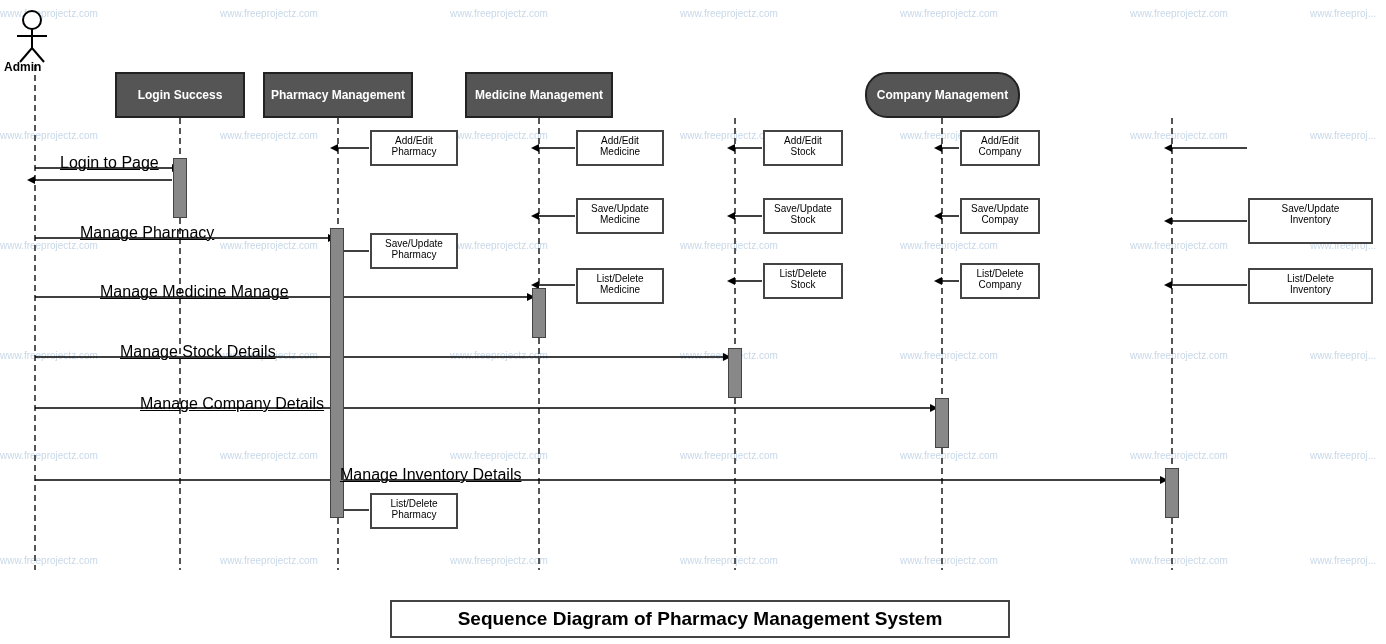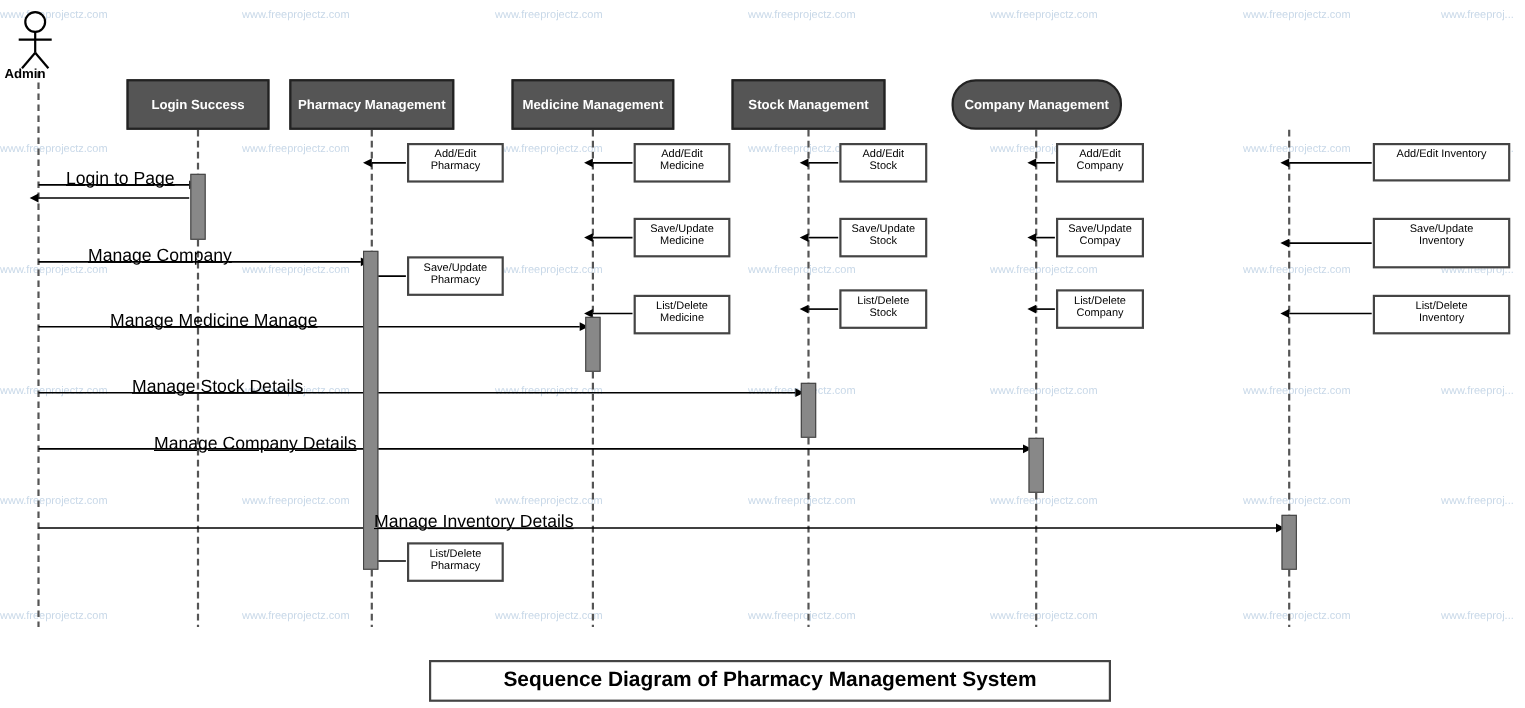--- a/index.html
+++ b/index.html
@@ -174,23 +174,20 @@
 
   <div class="header-box" style="left:115px;top:72px;width:130px;height:46px;">
     <span>Login Success</span>
   </div>
   <div class="header-box" style="left:465px;top:72px;width:148px;height:46px;">
     <span>Medicine Management</span>
   </div>
   <div class="header-box" style="left:263px;top:72px;width:150px;height:46px;">
     <span>Pharmacy Management</span>
   </div>
-  <div class="header-box" style="left:665px;top:72px;width:140px;height:46px;">
-    <span>Stock Management</span>
-  </div>
   <div class="header-box" style="left:865px;top:72px;width:155px;height:46px;border-radius:22px;">
     <span>Company Management</span>
   </div>
 
   <div class="note-box" style="left:370px;top:130px;width:88px;height:36px;">
     <span>Add/Edit<br>Pharmacy</span>
   </div>
 
   <div class="note-box" style="left:370px;top:233px;width:88px;height:36px;">
     <span>Save/Update<br>Pharmacy</span>
@@ -229,23 +226,20 @@
   </div>
 
   <div class="note-box" style="left:960px;top:198px;width:80px;height:36px;">
     <span>Save/Update<br>Compay</span>
   </div>
 
   <div class="note-box" style="left:960px;top:263px;width:80px;height:36px;">
     <span>List/Delete<br>Company</span>
   </div>
 
-  <div class="note-box" style="left:1248px;top:130px;width:125px;height:35px;">
-    <span>Add/Edit Inventory</span>
-  </div>
 
   <div class="note-box" style="left:1248px;top:198px;width:125px;height:46px;">
     <span>Save/Update<br>Inventory</span>
   </div>
 
   <div class="note-box" style="left:1248px;top:268px;width:125px;height:36px;">
     <span>List/Delete<br>Inventory</span>
   </div>
 
   <div class="activation" style="left:173px;top:158px;height:60px;"></div>
@@ -329,21 +323,21 @@
 
     <line x1="1247" y1="148" x2="1172" y2="148" stroke="black" stroke-width="1.5"></line>
     <polygon points="1172,144 1164,148 1172,152" fill="black"></polygon>
     <line x1="1247" y1="221" x2="1172" y2="221" stroke="black" stroke-width="1.5"></line>
     <polygon points="1172,217 1164,221 1172,225" fill="black"></polygon>
     <line x1="1247" y1="285" x2="1172" y2="285" stroke="black" stroke-width="1.5"></line>
     <polygon points="1172,281 1164,285 1172,289" fill="black"></polygon>
   </svg>
 
   <div class="arrow-label" style="left:60px;top:154px;">Login to Page</div>
-  <div class="arrow-label" style="left:80px;top:224px;">Manage Company</div>
+  <div class="arrow-label" style="left:80px;top:224px;">Manage Pharmacy</div>
   <div class="arrow-label" style="left:100px;top:283px;">Manage Medicine Manage</div>
   <div class="arrow-label" style="left:120px;top:343px;">Manage Stock Details</div>
   <div class="arrow-label" style="left:140px;top:395px;">Manage Company Details</div>
   <div class="arrow-label" style="left:340px;top:466px;">Manage Inventory Details</div>
 
   <div class="bottom-caption" style="left:390px;top:600px;width:620px;height:38px;">
     <span>Sequence Diagram of Pharmacy Management System</span>
   </div>
 
 </div>

